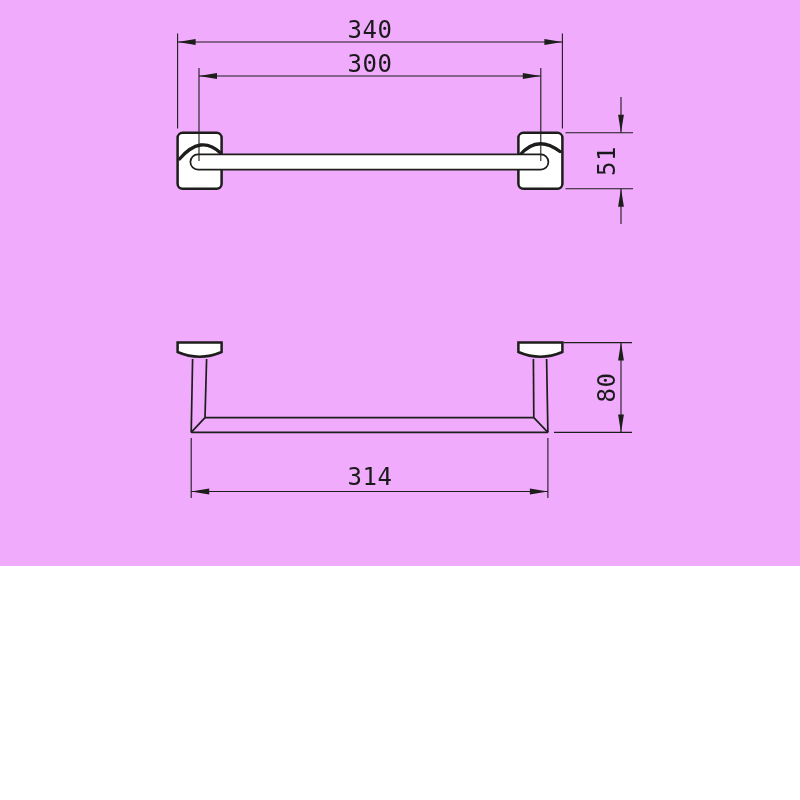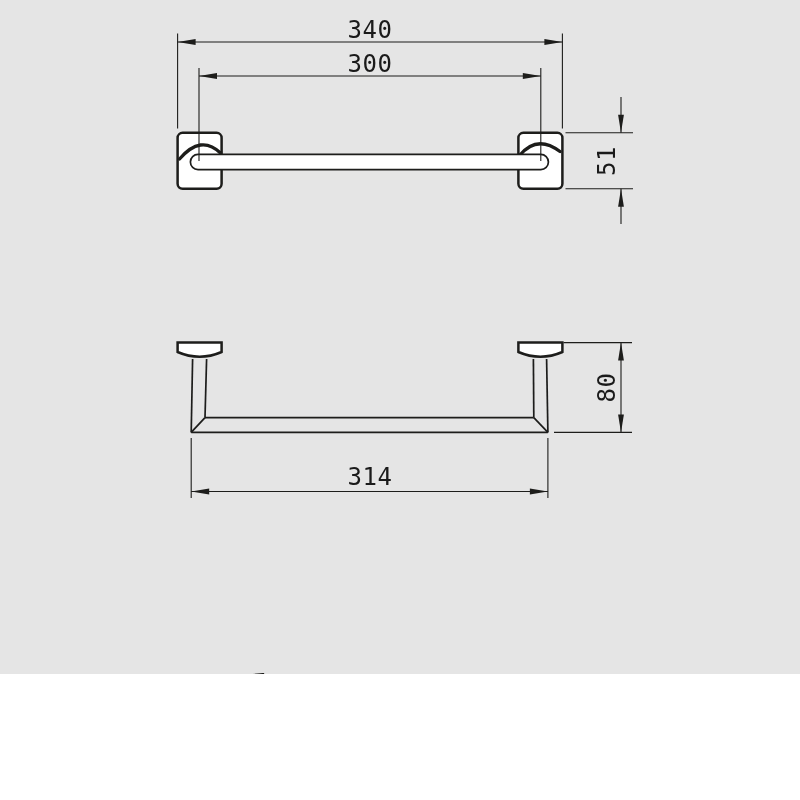--- a/index.html
+++ b/index.html
@@ -3,22 +3,22 @@
 <meta charset="utf-8">
 <style>
   html, body {
     margin: 0;
     padding: 0;
     background: #ffffff;
   }
   .page {
     position: relative;
     width: 800px;
-    height: 674px;
-    background: #e5e5e5;
+    height: 566px;
+    background: #f0abfc;
     overflow: hidden;
   }
   svg { display: block; }
   .thin   { stroke: #1d1d1b; stroke-width: 1.1; fill: none; }
   .med    { stroke: #1d1d1b; stroke-width: 1.7; fill: none; }
   .medf   { stroke: #1d1d1b; stroke-width: 1.7; fill: #ffffff; }
   .thick  { stroke: #1d1d1b; stroke-width: 2.5; fill: #ffffff; }
   .arc    { stroke: #1d1d1b; stroke-width: 3.3; fill: none; stroke-linecap: round; }
   .parc   { stroke: #1d1d1b; stroke-width: 3.1; fill: none; stroke-linecap: round; }
   .pline  { stroke: #1d1d1b; stroke-width: 1.8; fill: none; stroke-linejoin: round; stroke-linecap: round; }

